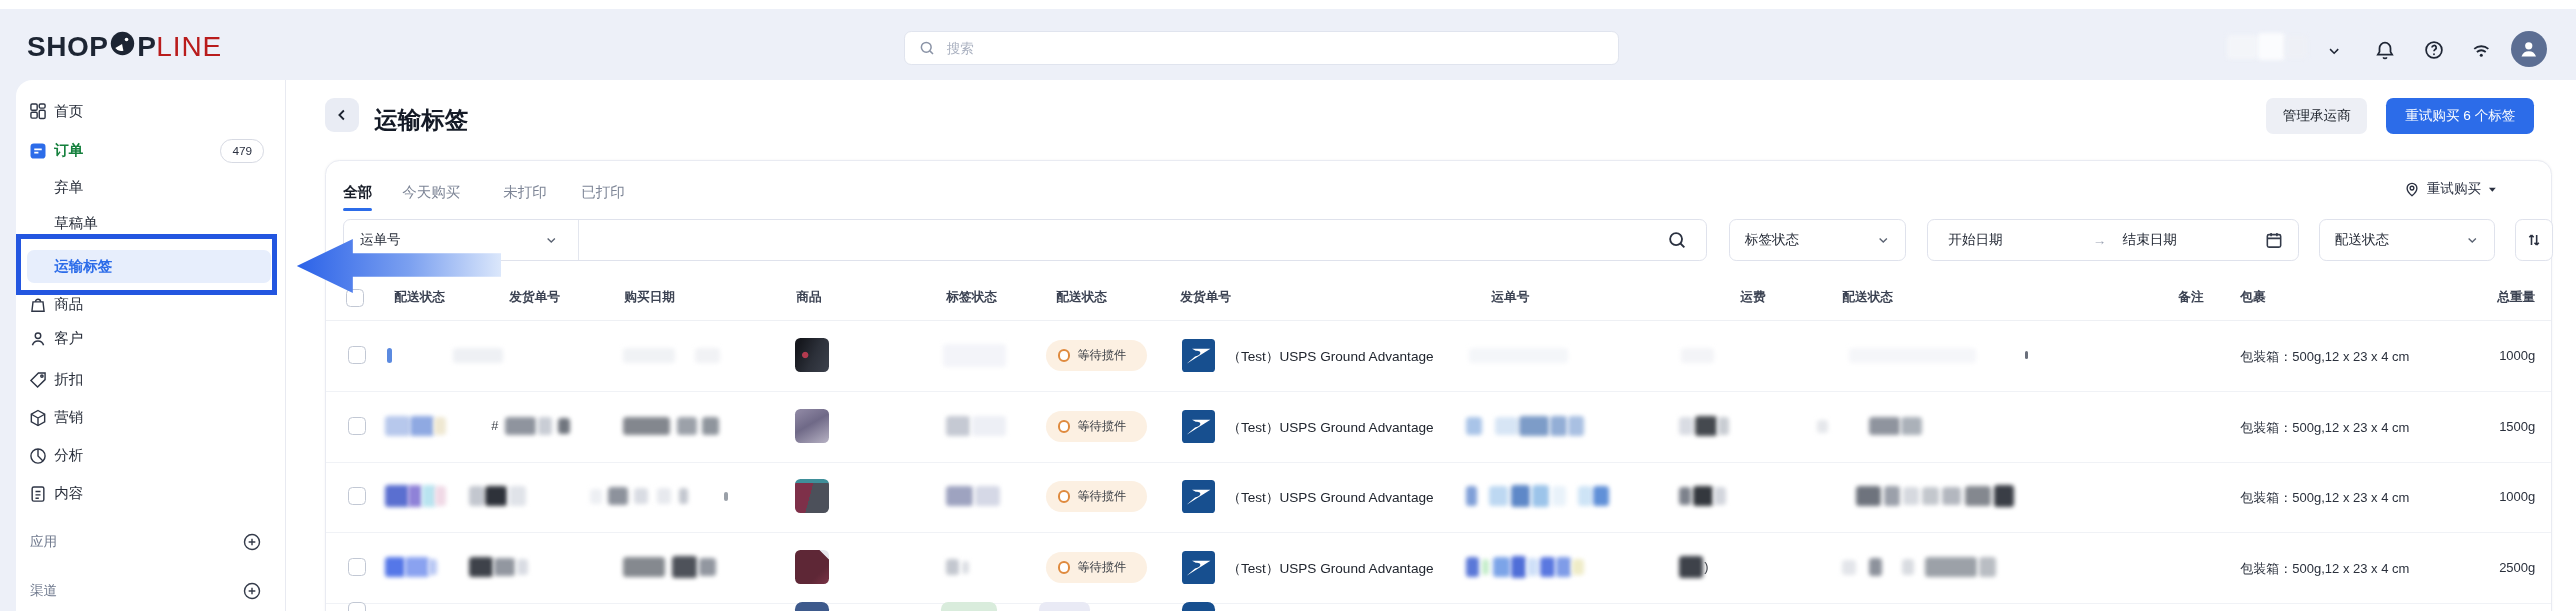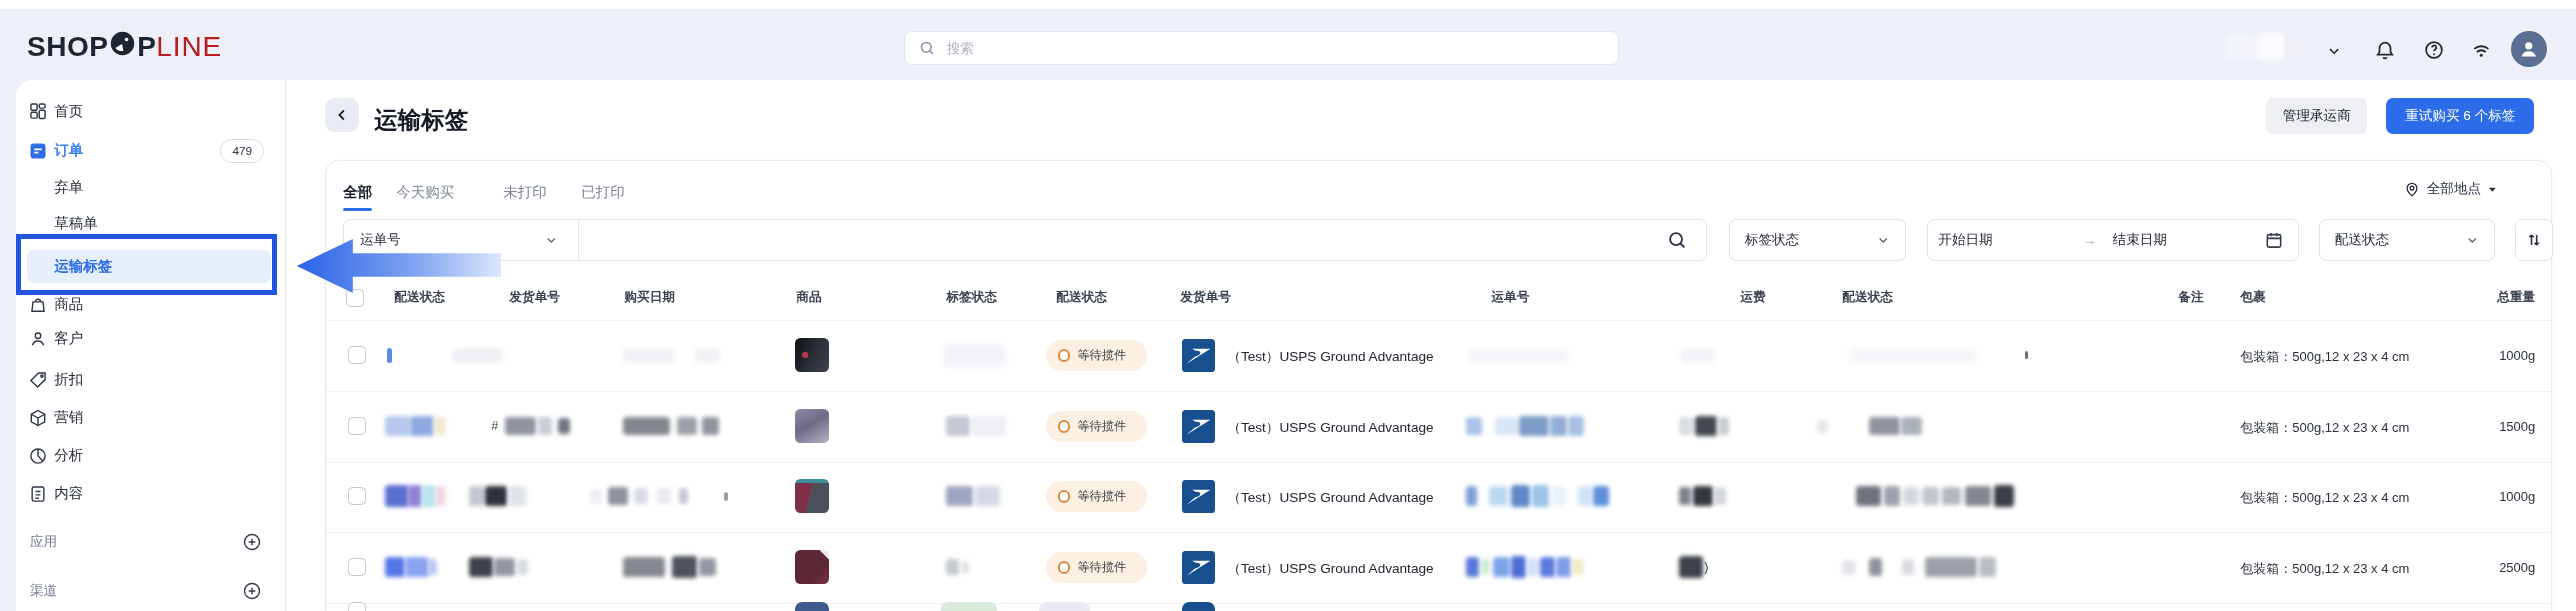--- a/index.html
+++ b/index.html
@@ -16,21 +16,21 @@
   .searchbox input::placeholder{color:#aab1c0;}
   .tb-ic{position:absolute;top:30px;width:22px;height:22px;color:#1f2635;}
   .avatar{position:absolute;left:2511px;top:22px;width:36px;height:36px;border-radius:50%;background:#5c6e93;display:flex;align-items:center;justify-content:center;}
   
   .pagebg{position:absolute;left:0;top:80px;width:2576px;height:532px;background:#edf0f8;}
   .sheet{position:absolute;left:16.3px;top:80px;width:2560px;height:532px;background:#fff;border-radius:16.3px 0 0 0;}
   .side-divider{position:absolute;left:269px;top:0;width:0.9px;height:532px;background:#e8eaf1;}
   .side-item{position:absolute;left:0;width:256px;height:33px;display:flex;align-items:center;font-size:14.5px;color:#262c38;padding-left:47px;}
   .side-item .ic{position:absolute;left:11.8px;width:20px;height:20px;color:#2e3545;}
   .side-item .lb{position:absolute;left:38px;white-space:nowrap;}
-  .side-item.active .lb{color:#3b82f6;font-weight:600;}
+  .side-item.active .lb{color:#15803d;font-weight:600;}
   .side-item.selected .lb{color:#2c6ce9;font-weight:600;}
   .side-badge{position:absolute;left:204px;top:4.5px;width:42px;height:22px;border:0.9px solid #d7dae3;border-radius:11.8px;background:#fff;font-size:11.8px;color:#2a3040;display:flex;align-items:center;justify-content:center;}
   .side-pill{position:absolute;left:11px;top:170px;width:244px;height:33px;background:#e7eefc;border-radius:7.2px;}
   .side-foot{position:absolute;left:0;width:268px;height:27px;display:flex;align-items:center;font-size:13.6px;color:#707a8e;}
   .side-foot .lb{position:absolute;left:13.6px;}
   .side-foot .plus{position:absolute;left:226px;width:20px;height:20px;color:#343b4a;}
   
   .backbtn{position:absolute;left:309px;top:18px;width:34px;height:34px;background:#e9ecf4;border-radius:9px;display:flex;align-items:center;justify-content:center;color:#1c2330;}
   .pagetitle{position:absolute;left:358px;top:23.5px;font-size:23.5px;font-weight:700;color:#141a26;}
   .btn{position:absolute;top:18px;height:36px;border-radius:7.2px;font-size:13.6px;display:flex;align-items:center;justify-content:center;box-sizing:border-box;cursor:pointer;}
@@ -213,32 +213,32 @@
           <path d="M14.5 6 8.5 12l6 6"></path>
         </svg>
       </div>
     <h1 class="pagetitle" style="margin:0">运输标签</h1>
     <div class="btn ghost">管理承运商</div>
     <div class="btn primary">重试购买 6 个标签</div>
 
     <div class="card">
       <div id="tabs">
           <span class="tab on" style="left: 17px;">全部</span>
-          <span class="tab" style="left: 70px;">今天购买</span>
+          <span class="tab" style="left: 76px;">今天购买</span>
           <span class="tab" style="left: 177px;">未打印</span>
           <span class="tab" style="left: 255px;">已打印</span>
         </div>
       <div class="tab-underline"></div>
 
       <div class="locsel">
         <span style="width:18px;height:18px"><svg width="18" height="18" viewBox="0 0 24 24" fill="none" stroke="#2a3040" stroke-width="1.8">
               <path d="M12 21s-6.5-5.3-6.5-10a6.5 6.5 0 0 1 13 0C18.5 15.7 12 21 12 21z"></path>
               <circle cx="12" cy="10.8" r="2.5"></circle>
             </svg></span>
-        <span>全部地点</span>
+        <span>重试购买</span>
         <span style="width:12.7px;height:12.7px;color:#2a3040"><svg width="12.7" height="12.7" viewBox="0 0 24 24">
               <path d="M5.5 9h13L12 16.5z" fill="currentColor"></path>
             </svg></span>
       </div>
 
       <div class="fbox" style="left:16.3px;width:1364px">
         <span style="margin-left:16.3px">运单号</span>
         <span class="chev" style="margin-left:143px"><svg width="14.5" height="14.5" viewBox="0 0 24 24" fill="none" stroke="currentColor" stroke-width="2.2">
               <path d="M6 9l6 6 6-6"></path>
             </svg></span>
@@ -247,21 +247,21 @@
               <circle cx="11" cy="11" r="6.5"></circle>
               <path d="M15.8 15.8 20 20"></path>
             </svg></span>
       </div>
       <div class="fbox" style="left:1403px;width:177px;justify-content:space-between;padding:0 14.5px">
         <span>标签状态</span>
         <span class="chev"><svg width="14.5" height="14.5" viewBox="0 0 24 24" fill="none" stroke="currentColor" stroke-width="2.2">
               <path d="M6 9l6 6 6-6"></path>
             </svg></span>
       </div>
-      <div class="fbox" style="left:1601px;width:372px;padding:0 10px">
+      <div class="fbox" style="left:1601px;width:372px;padding:0 20px">
         <span>开始日期</span>
         <span style="margin:0 16.3px 0 90px;color:#9aa2b2">→</span>
         <span>结束日期</span>
         <span style="position:absolute;right:14.5px;width:20px;height:20px;color:#343b4a"><svg width="20" height="20" viewBox="0 0 24 24" fill="none" stroke="currentColor" stroke-width="1.9">
               <rect x="4" y="5.5" width="16" height="15" rx="2"></rect>
               <path d="M4 10h16M8.5 3.5v4M15.5 3.5v4"></path>
             </svg></span>
       </div>
       <div class="fbox" style="left:1993px;width:176px;justify-content:space-between;padding:0 14.5px">
         <span>配送状态</span>

